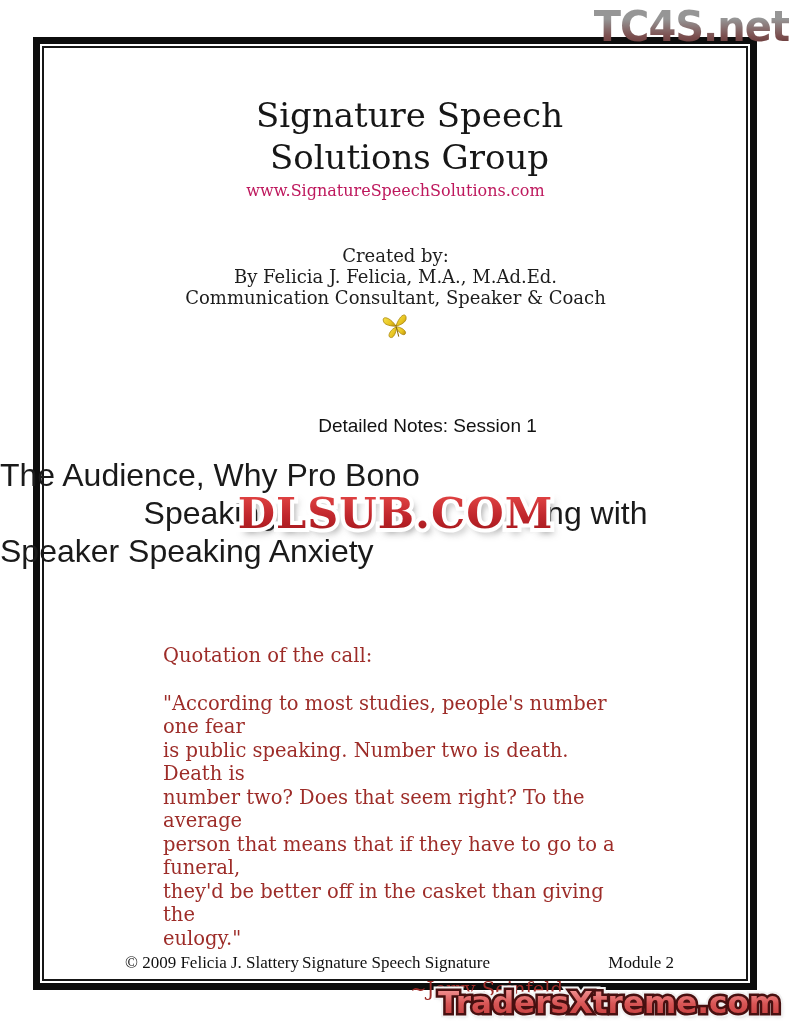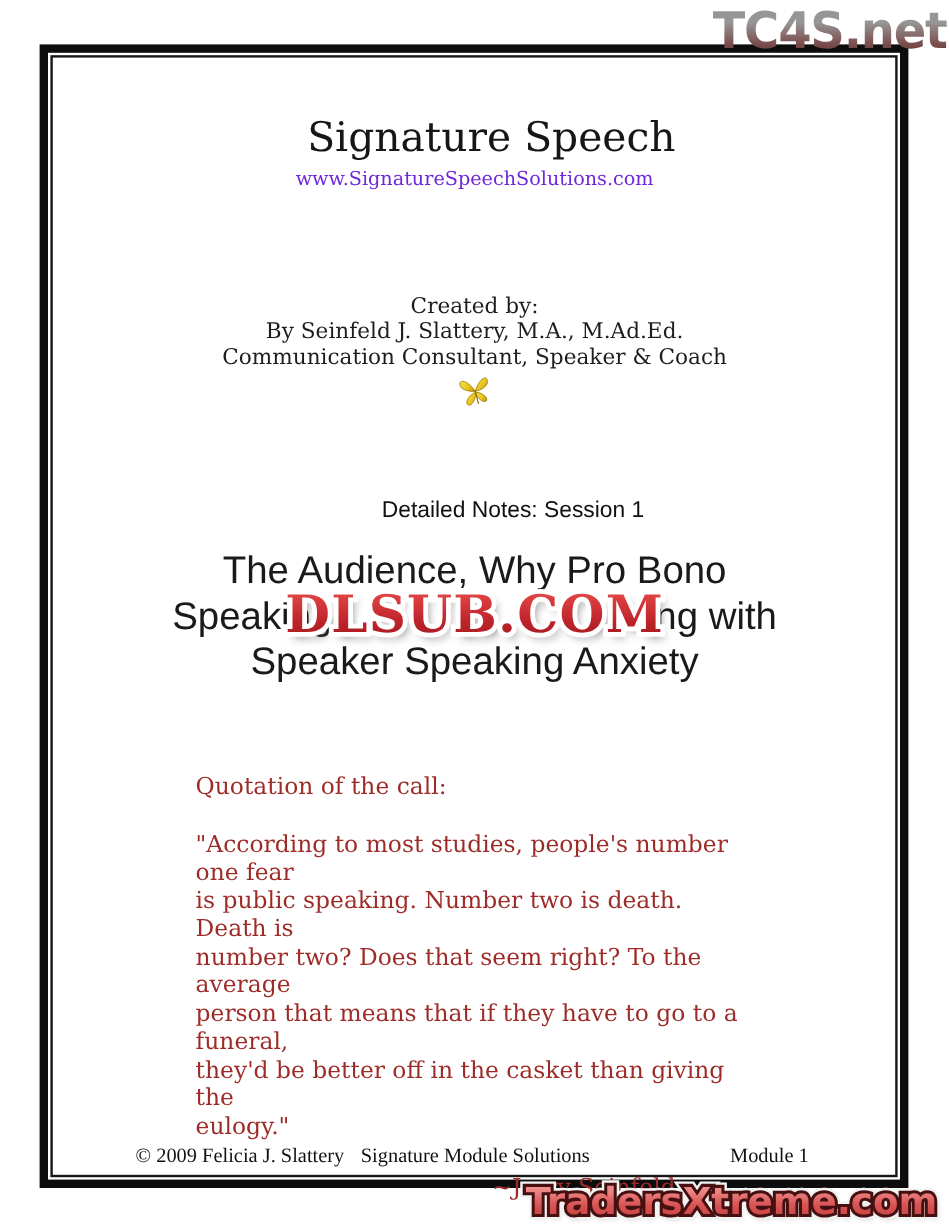--- a/index.html
+++ b/index.html
@@ -10,53 +10,53 @@
   
   .frame{
     position:absolute;left:33px;top:37px;width:724px;height:953px;
     border:7px solid #0d0d0d;box-sizing:border-box;background:#fff;
   }
   .frame-inner{position:absolute;inset:2px;border:2px solid #161616;}
 
   
   .title-block{position:absolute;left:0;top:94px;width:791px;text-align:center;z-index:2;}
   .title-line{font-family:"DejaVu Serif",serif;font-size:34px;line-height:42px;color:#161616;font-weight:500;margin-left:28px;}
-  .site-line{font-family:"DejaVu Serif",serif;font-size:16px;color:#6d28d9;margin-top:3px;}
+  .site-line{font-family:"DejaVu Serif",serif;font-size:16px;color:#be185d;margin-top:3px;}
 
   .author-block{position:absolute;left:0;top:245px;width:791px;text-align:center;z-index:2;}
   .author-block div{font-family:"DejaVu Serif",serif;font-size:18px;line-height:21px;color:#1d1d1d;}
   .author-block a{color:#0000ee;text-decoration:underline;cursor:pointer;}
   .butterfly{margin-top:2px;height:32px;}
 
   
   .session-label{
     position:absolute;left:0;top:415px;width:791px;text-align:center;
     font-family:"Liberation Sans",sans-serif;font-size:19px;color:#111;z-index:2;padding-left:32px;
   }
   .main-title{
-    position:absolute;left:0;top:456px;width:791px;text-align:center;
+    position:absolute;left:0;top:456px;width:791px;
     font-family:"Liberation Sans",sans-serif;font-size:32px;line-height:38px;color:#1a1a1a;z-index:2;
   }
   .mt-row{display:flex;justify-content:center;align-items:baseline;}
   .mt-gap{display:inline-block;width:262px;}
 
   
   .quote-block{
     position:absolute;left:163px;top:644px;width:462px;z-index:2;
     font-family:"DejaVu Serif",serif;font-size:19.5px;line-height:23.5px;color:#9d2c28;
   }
   .quote-head{margin-bottom:24px;}
   .quote-attr{margin-top:28px;text-align:right;padding-right:62px;}
 
   
   .footer{
     position:absolute;left:44px;top:953px;width:704px;z-index:2;
     font-family:"Liberation Serif",serif;font-size:17px;color:#111;
   }
-  .footer .f-left{position:absolute;left:69px;top:0;text-align:right;}
+  .footer .f-left{position:absolute;left:81px;top:0;text-align:right;}
   .footer .f-center{position:absolute;left:0;width:100%;text-align:center;top:0;}
   .footer .f-right{position:absolute;right:74px;top:0;}
 
   
   .wm-tc4s{
     position:absolute;right:2px;top:2px;z-index:10;
     font-family:"DejaVu Sans",sans-serif;font-weight:bold;font-size:40px;letter-spacing:-1px;
     transform:scaleY(1.05);transform-origin:top right;
     background:linear-gradient(#969696 35%,#7c5050 70%,#5e2a2a 100%);
     -webkit-background-clip:text;background-clip:text;color:transparent;
@@ -94,26 +94,27 @@
 </style>
 </head>
 <body>
 
 <div class="frame">
   <div class="frame-inner"></div>
 </div>
 
 <div class="title-block">
   <div class="title-line">Signature Speech</div>
+  <div class="title-line">Solutions Group</div>
   <div class="site-line">www.SignatureSpeechSolutions.com</div>
 </div>
 
 <div class="author-block">
   <div>Created by:</div>
-  <div>By Seinfeld J. Slattery, M.A., M.Ad.Ed.</div>
+  <div>By Felicia J. Felicia, M.A., M.Ad.Ed.</div>
   <div>Communication Consultant, Speaker &amp; Coach</div>
   <div class="butterfly">
     <svg width="34" height="32" viewBox="0 0 34 32" style="transform:rotate(-12deg);">
       <defs>
         <linearGradient id="wg" x1="0" y1="0" x2="1" y2="1">
           <stop offset="0" stop-color="#f6e24a"></stop>
           <stop offset="0.6" stop-color="#e7c31f"></stop>
           <stop offset="1" stop-color="#b98e0e"></stop>
         </linearGradient>
       </defs>
@@ -143,23 +144,23 @@
   <div>"According to most studies, people's number one fear</div>
   <div>is public speaking. Number two is death. Death is</div>
   <div>number two? Does that seem right? To the average</div>
   <div>person that means that if they have to go to a funeral,</div>
   <div>they'd be better off in the casket than giving the</div>
   <div>eulogy."</div>
   <div class="quote-attr">~Jerry Seinfeld</div>
 </div>
 
 <div class="footer">
-  <span class="f-center">Signature Module Solutions</span>
+  <span class="f-center">Signature Speech Signature</span>
   <span class="f-left">© 2009 Felicia J. Slattery</span>
-  <span class="f-right">Module 1</span>
+  <span class="f-right">Module 2</span>
 </div>
 
 <div class="wm-tc4s">TC4S.net</div>
 
 <div class="wm-dlsub">
   <span class="stroke">DLSUB.COM</span>
   <span class="fill">DLSUB.COM</span>
 </div>
 
 <div class="wm-traders">

